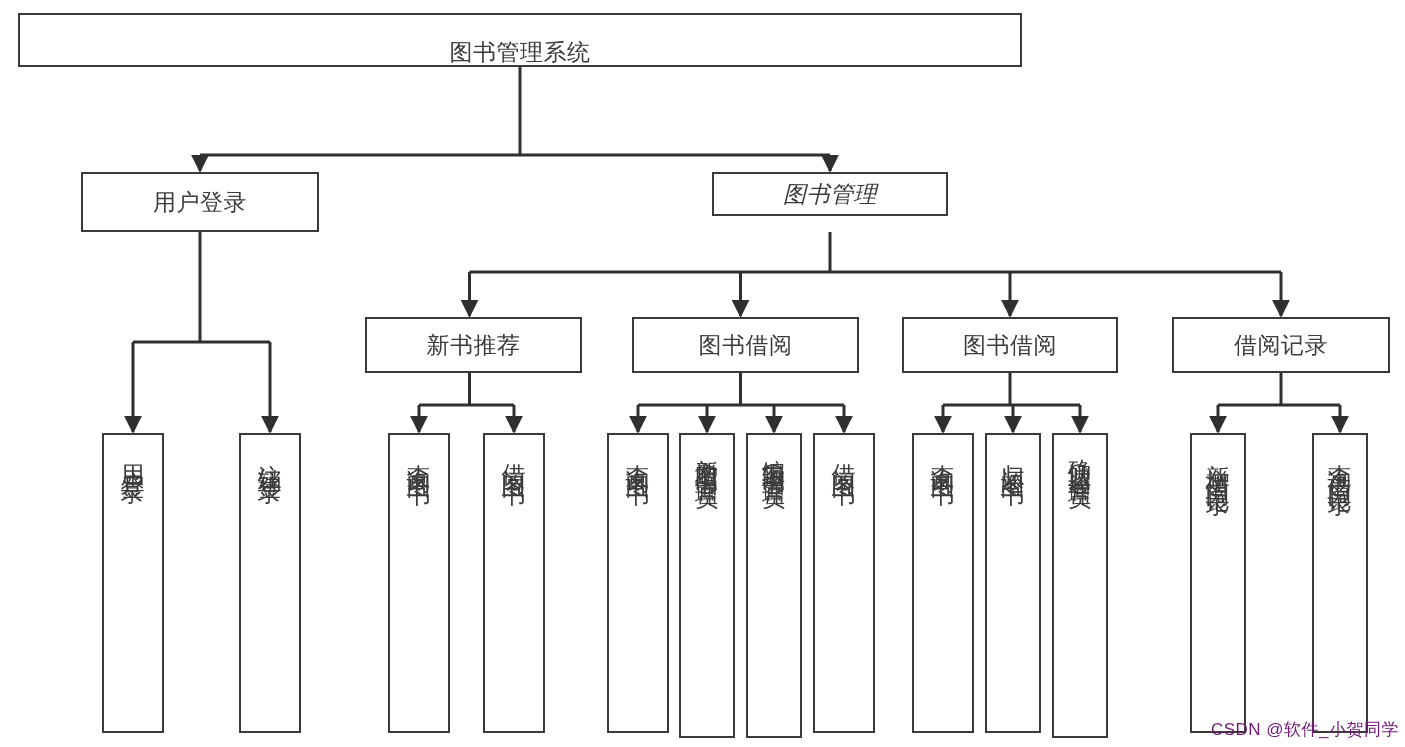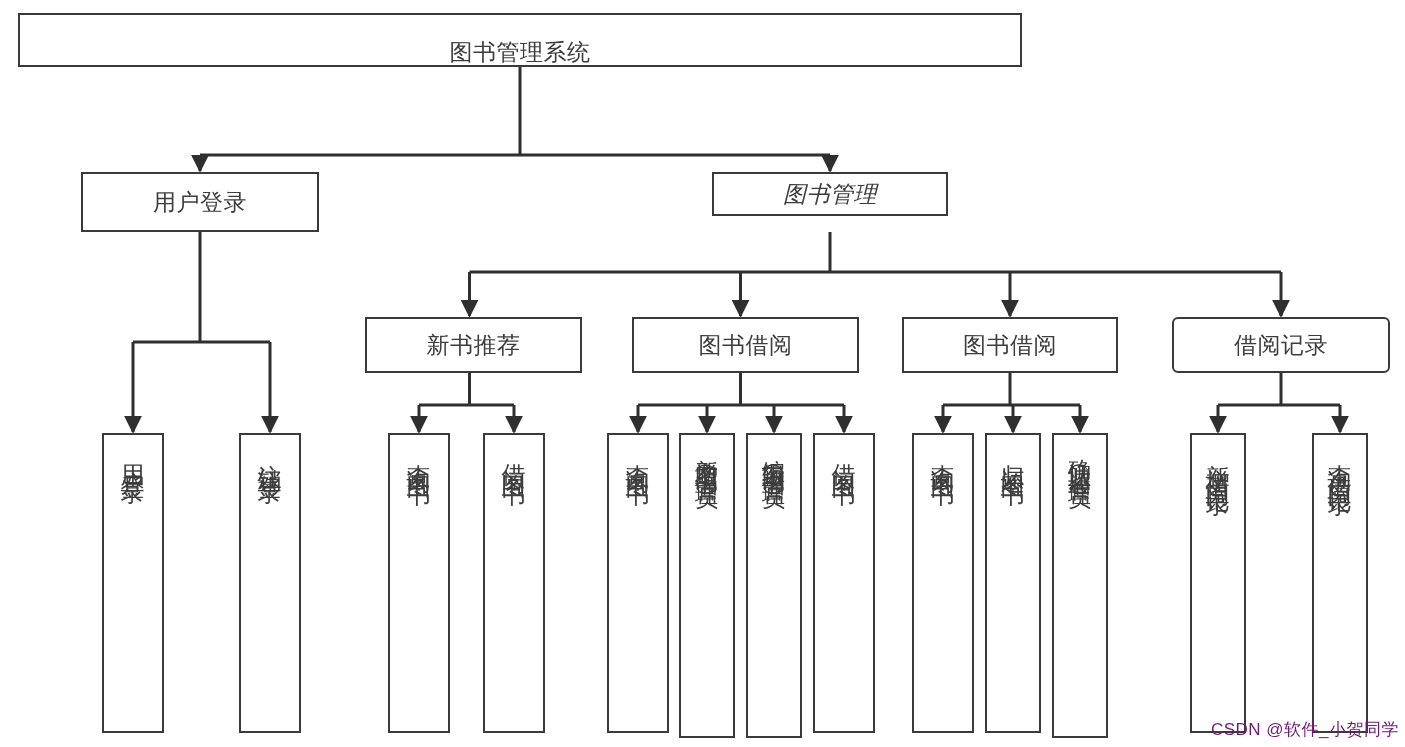--- a/index.html
+++ b/index.html
@@ -150,21 +150,21 @@
   </div>
 
   <div class="node horiz" style="left: 632px; top: 317px; width: 227px; height: 56px;">
     <span class="node-label">图书借阅</span>
   </div>
 
   <div class="node horiz" style="left: 902px; top: 317px; width: 216px; height: 56px;">
     <span class="node-label">图书借阅</span>
   </div>
 
-  <div class="node horiz" style="left: 1172px; top: 317px; width: 218px; height: 56px; border-radius: 6px;">
+  <div class="node horiz" style="left: 1172px; top: 317px; width: 218px; height: 56px;">
     <span class="node-label">借阅记录</span>
   </div>
 
   <div class="node vert" style="left: 102px; top: 433px; width: 62px; height: 300px;">
     <span class="node-label">用户登录</span>
   </div>
 
   <div class="node vert" style="left: 239px; top: 433px; width: 62px; height: 300px;">
     <span class="node-label">注销登录</span>
   </div>

